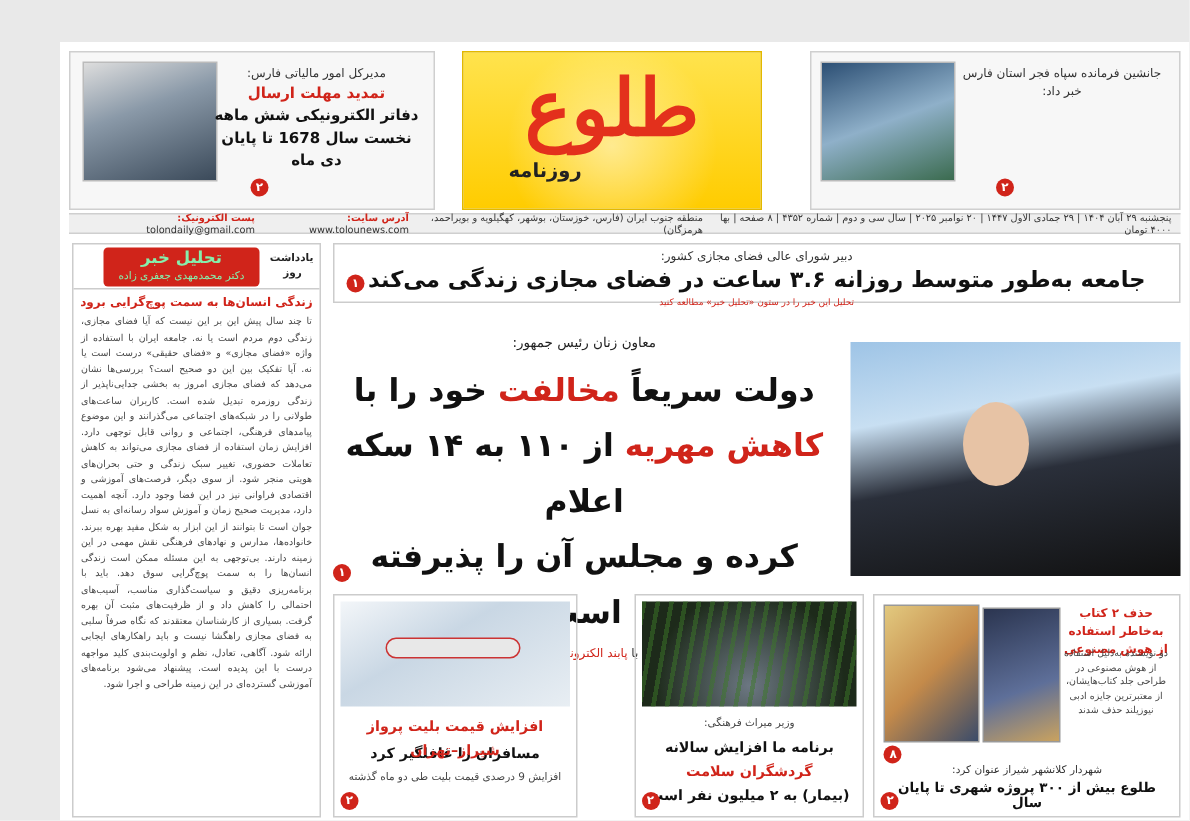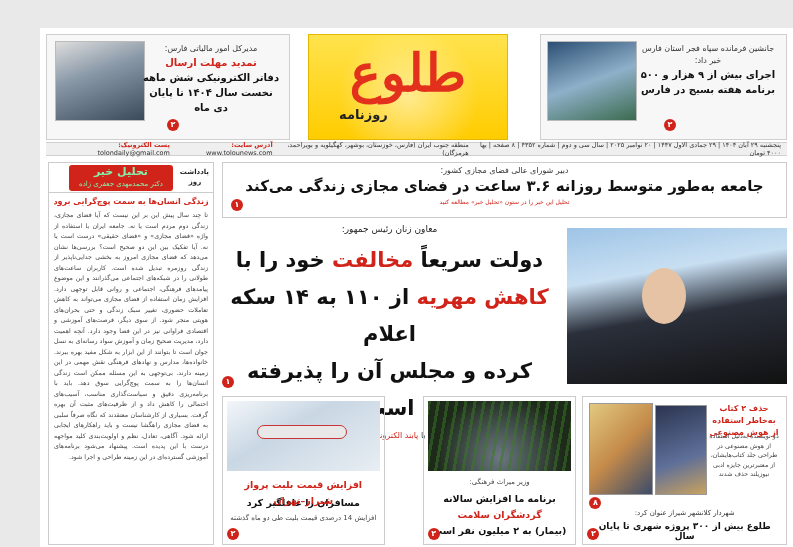--- a/index.html
+++ b/index.html
@@ -37,21 +37,21 @@
   .col-left { position: absolute; top: 134px; left: 8px; width: 166px; height: 383px; border: 1px solid #ccc; }
   .col-left .ch { height: 30px; border-bottom: 1px solid #ccc; position: relative; }
   .col-left .ch .tag { position: absolute; right: 4px; top: 4px; width: 28px; font-size: 7px; color: #222; font-weight: bold; text-align: center; line-height: 10px; }
   .col-left .ch .head { position: absolute; right: 40px; top: 2px; width: 104px; height: 26px; background: #d0241a; color: #86efac; text-align: center; border-radius: 3px; }
   .col-left .ch .head .t { font-size: 11px; font-weight: bold; line-height: 14px; }
   .col-left .ch .head .a { font-size: 7px; line-height: 10px; }
   .col-left .sub { font-size: 8px; color: #d0241a; font-weight: bold; text-align: center; padding: 4px 0; }
   .col-left .body { font-size: 6.3px; line-height: 10.5px; color: #444; padding: 0 5px; text-align: justify; height: 330px; overflow: hidden; }
 
   
-  .top-story { position: absolute; top: 134px; left: 182px; right: 6px; height: 56px; border: 1px solid #ccc; text-align: center; }
+  .top-story { position: absolute; top: 134px; left: 182px; right: 6px; height: 40px; border: 1px solid #ccc; text-align: center; }
   .top-story .k { font-size: 8px; color: #333; margin-top: 3px; }
   .top-story .h { font-size: 15px; font-weight: bold; color: #111; margin-top: 2px; }
   .top-story .s { font-size: 6px; color: #d0241a; margin-top: 3px; }
   .top-story .badge { position: absolute; left: 8px; bottom: 6px; }
 
   
   .main-story { position: absolute; top: 196px; left: 182px; right: 6px; height: 170px; }
   .main-photo { position: absolute; right: 0; top: 4px; width: 220px; height: 156px; background: linear-gradient(170deg,#9ec4e6 0%,#c8dff2 30%,#2a2f3a 55%,#111 100%); }
   .main-photo .face { position: absolute; left: 75px; top: 40px; width: 44px; height: 56px; border-radius: 50%; background: #e7c3a5; }
   .main-text { position: absolute; left: 0; right: 230px; top: 0; text-align: center; }
@@ -89,37 +89,36 @@
 </head>
 <body>
 
 <div class="page">
 
   <div class="mast">
     <div class="mast-box mb-right">
       <div class="mb-photo"></div>
       <div class="mb-text">
         <div class="mb-kicker">جانشین فرمانده سپاه فجر استان فارس خبر داد:</div>
-        <div class="mb-title">اجرای بیش از ۹ هزار و ۵۰۰ برنامه هفته بسیج در فارس</div>
       </div>
       <span class="badge mb-badge">۲</span>
     </div>
 
     <div class="mast-box mb-center">
       <div class="logo-sun"></div>
       <div class="logo">طلوع</div>
       <div class="logo-sub">روزنامه</div>
     </div>
 
     <div class="mast-box mb-left">
       <div class="mb-photo"></div>
       <div class="mb-text">
         <div class="mb-kicker">مدیرکل امور مالیاتی فارس:</div>
         <div class="mb-title red">تمدید مهلت ارسال</div>
-        <div class="mb-title">دفاتر الکترونیکی شش ماهه نخست سال ۱۴۰۴ تا پایان دی ماه</div>
+        <div class="mb-title">دفاتر الکترونیکی شش ماهه نخست سال 1678 تا پایان دی ماه</div>
       </div>
       <span class="badge mb-badge">۲</span>
     </div>
   </div>
 
   <div class="infobar">
     <span>پنجشنبه ۲۹ آبان ۱۴۰۴ | ۲۹ جمادی الاول ۱۴۴۷ | ۲۰ نوامبر ۲۰۲۵ | سال سی و دوم | شماره ۴۳۵۲ | ۸ صفحه | بها ۴۰۰۰ تومان</span>
     <span>منطقه جنوب ایران (فارس، خوزستان، بوشهر، کهگیلویه و بویراحمد، هرمزگان)</span>
     <span>
       <span class="red">آدرس سایت:</span>
@@ -193,17 +192,17 @@
       </div>
       <span class="badge">۲</span>
     </div>
 
     <div class="card c-flight">
       <div class="img">
           <div class="plane"></div>
         </div>
       <div class="ttl" style="top:98px;">مسافران را غافلگیر کرد</div>
       <div class="ttl red" style="top:80px;">افزایش قیمت بلیت پرواز شیراز–تهران</div>
-      <div class="small" style="top:116px;">افزایش 14 درصدی قیمت بلیت طی دو ماه گذشته</div>
+      <div class="small" style="top:116px;">افزایش 9 درصدی قیمت بلیت طی دو ماه گذشته</div>
       <span class="badge">۲</span>
     </div>
   </div>
 </div>
 
 </body></html>

